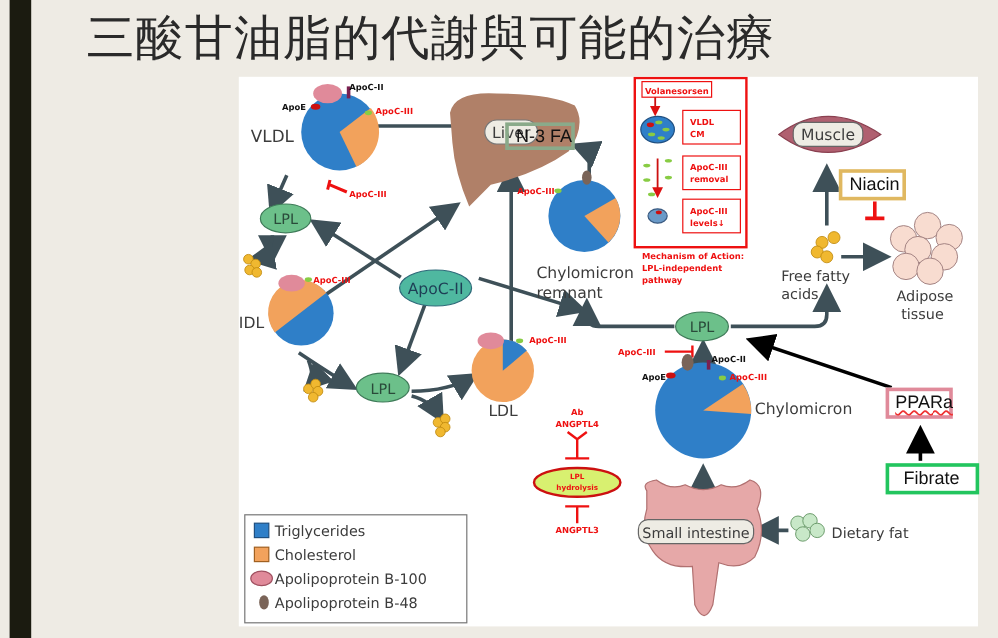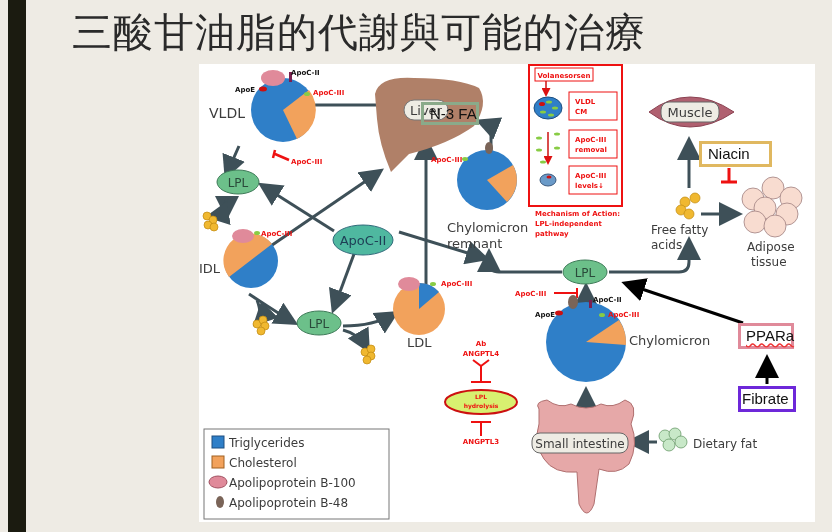--- a/index.html
+++ b/index.html
@@ -269,21 +269,21 @@
     <text x="30" y="423" font-size="12" class="lbl">Apolipoprotein B-100</text>
     <ellipse cx="21" cy="438" rx="4" ry="6" fill="#7a6458"></ellipse>
     <text x="30" y="443" font-size="12" class="lbl">Apolipoprotein B-48</text>
   </g>
 </svg>
 </div>
 
 <div class="overlay-box" style="left:421px;top:67px;width:58px;height:23px;border:3px solid #8aaa8a;font-size:15px;line-height:17px;padding-left:6px;background:transparent;margin-top:35px;">
   <span>N-3 FA</span>
 </div>
-<div class="overlay-box" style="left:699px;top:141px;width:73px;height:26px;border:3px solid #e0b860;font-size:15px;line-height:20px;padding-left:6px;">
+<div class="overlay-box" style="left:699px;top:141px;width:56px;height:26px;border:3px solid #e0b860;font-size:15px;line-height:20px;padding-left:6px;">
   <span>Niacin</span>
 </div>
 <div class="overlay-box" style="left:738px;top:323px;width:56px;height:26px;border:3px solid #e08a9a;font-size:15px;line-height:20px;padding-left:5px;">
   <span style="text-decoration:underline wavy #ee3333;">PPARa</span>
 </div>
-<div class="overlay-box" style="left:738px;top:386px;width:58px;height:26px;border:3px solid #6d28d9;font-size:15px;line-height:20px;padding-left:1px;">
+<div class="overlay-box" style="left:738px;top:386px;width:78px;height:26px;border:3px solid #22c55e;font-size:15px;line-height:20px;padding-left:12px;">
   <span>Fibrate</span>
 </div>
 
 </body></html>

